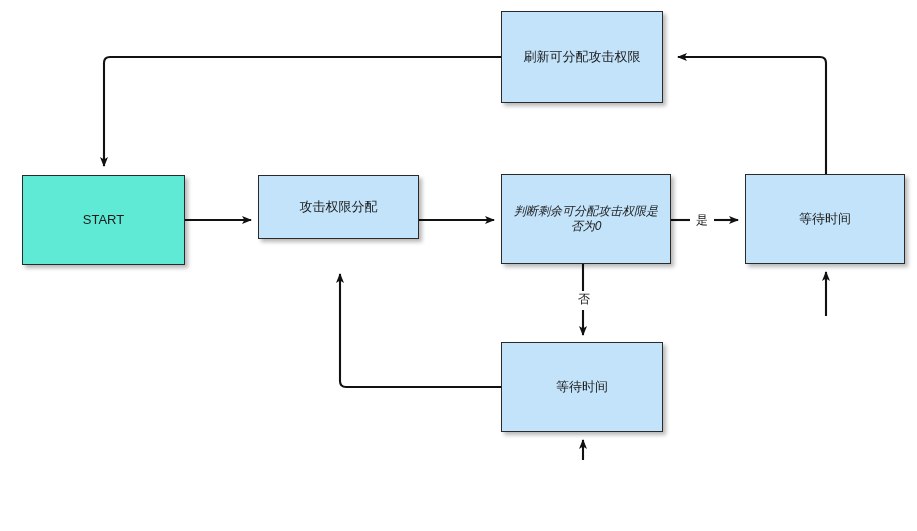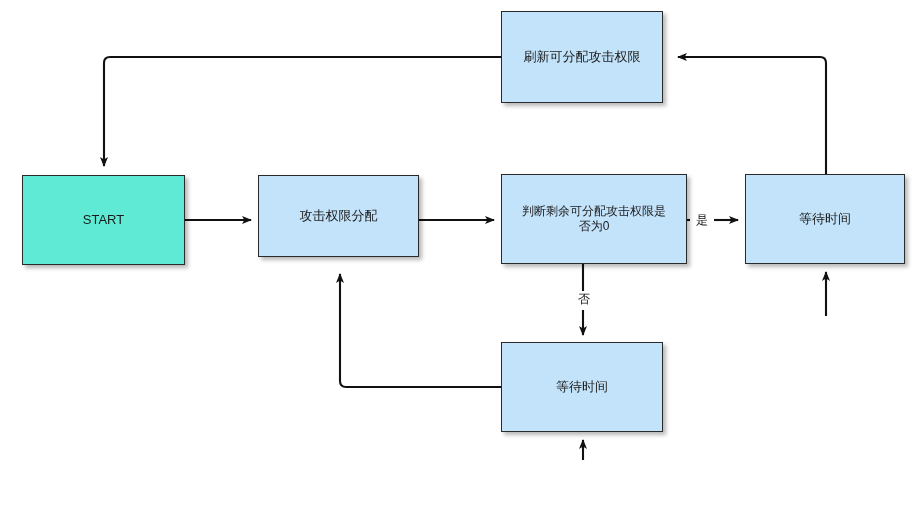--- a/index.html
+++ b/index.html
@@ -106,25 +106,25 @@
   </svg>
 
   <div class="node rect blue fs-13" style="left:501px; top:11px; width:162px; height:92px;">
     <span class="label">刷新可分配攻击权限</span>
   </div>
 
   <div class="node rect green fs-13" style="left:22px; top:175px; width:163px; height:90px;">
     <span class="label">START</span>
   </div>
 
-  <div class="node rect blue fs-13" style="left:258px; top:175px; width:161px; height:82px;">
+  <div class="node rect blue fs-13" style="left:258px; top:175px; width:161px; height:64px;">
     <span class="label">攻击权限分配</span>
   </div>
 
-  <div class="node rect blue fs-12" style="left:501px; top:174px; width:186px; height:90px;">
+  <div class="node rect blue fs-12" style="left:501px; top:174px; width:170px; height:90px;font-style:italic;">
     <span class="label">判断剩余可分配攻击权限是
 否为0</span>
   </div>
 
   <div class="node rect blue fs-13" style="left:745px; top:174px; width:160px; height:90px;">
     <span class="label">等待时间</span>
   </div>
 
   <div class="node rect blue fs-13" style="left:501px; top:342px; width:162px; height:90px;">
     <span class="label">等待时间</span>

